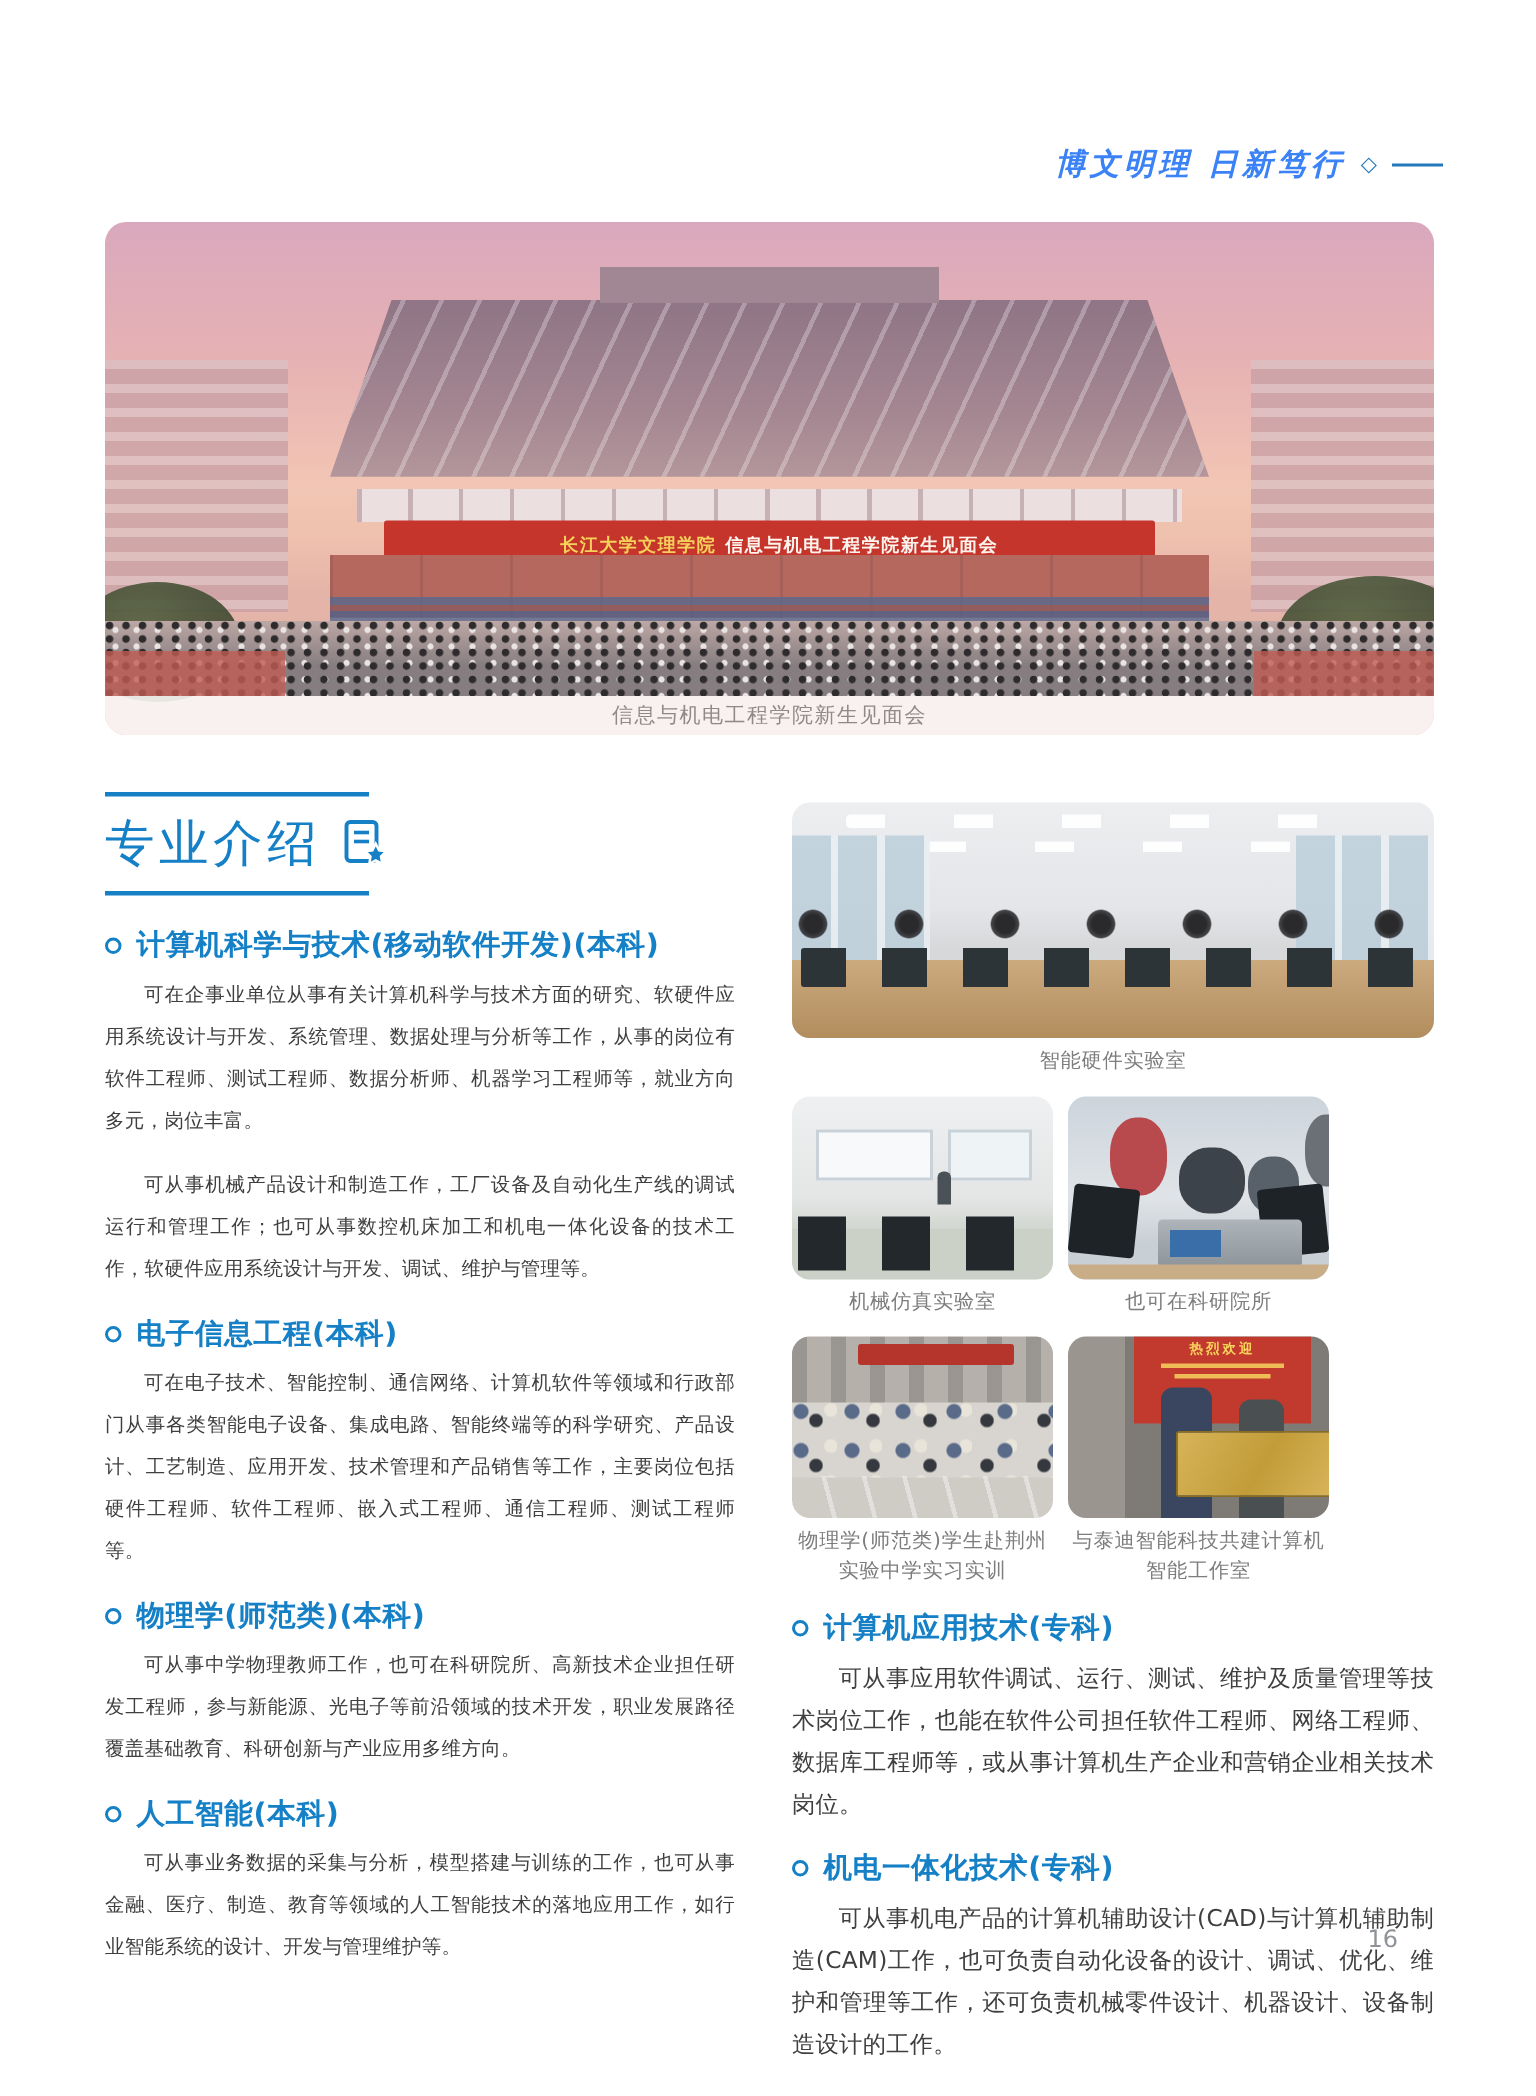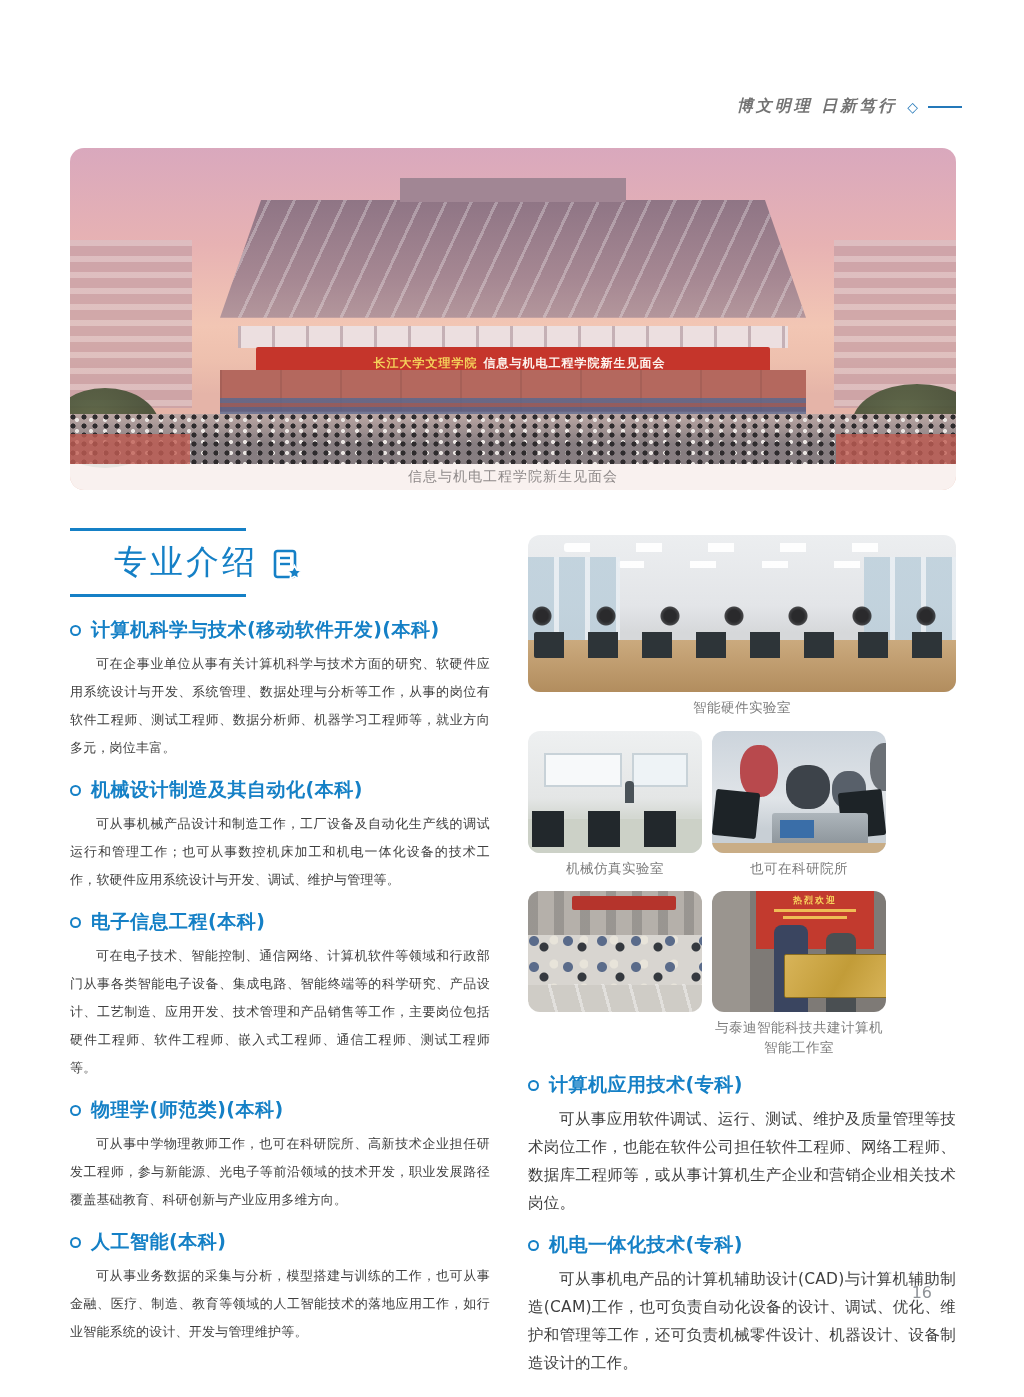--- a/index.html
+++ b/index.html
@@ -3,21 +3,21 @@
 <meta charset="utf-8">
 <style>
   * { margin:0; padding:0; box-sizing:border-box; }
   html,body { background:#ffffff; }
   body { font-family:"DejaVu Sans","Liberation Sans",sans-serif; }
   .page { position:relative; width:1024px; height:1397px; background:#ffffff; overflow:hidden; }
 
   
   .motto-row { position:absolute; top:96px; left:520px; right:62px; display:flex; align-items:center; justify-content:flex-end; gap:10px; }
   .motto-text { font-family:"DejaVu Serif","Liberation Serif",serif; font-style:italic; font-weight:bold;
-                color:#737373; font-size:16px; letter-spacing:3px; white-space:nowrap; }
+                color:#3b82f6; font-size:20px; letter-spacing:3px; white-space:nowrap; }
   .motto-diamond { color:#2478b9; font-size:14px; line-height:1; }
   .motto-line { width:34px; height:2px; background:#2478b9; }
 
   
   .hero { position:absolute; left:70px; top:148px; width:886px; height:342px; border-radius:14px; overflow:hidden;
           background:linear-gradient(180deg,#d9a8bd 0%,#e7b2b3 28%,#f2c6b4 52%,#eec0ae 62%,#e5b4a8 72%); }
   .hero .bldg { position:absolute; top:92px; width:122px; height:168px; background:#c79fa6; opacity:.75;
           background-image:repeating-linear-gradient(180deg,rgba(255,255,255,.35) 0 6px,transparent 6px 16px); }
   .hero .bldg.left { left:0; } .hero .bldg.right { right:0; }
   .hero .tree { position:absolute; width:110px; height:80px; border-radius:50%; background:radial-gradient(circle at 40% 40%,#53603f,#39422c); opacity:.9; }
@@ -48,21 +48,21 @@
   .hero .track { position:absolute; bottom:26px; width:120px; height:30px; background:#c05c52; opacity:.8; }
   .hero .track.l { left:0; } .hero .track.r { right:0; }
   .hero-caption-bar { position:absolute; left:0; right:0; bottom:0; height:26px; background:rgba(252,249,248,.88);
           display:flex; align-items:center; justify-content:center; }
   .hero-caption-bar span { color:#8f8a8a; font-size:14px; letter-spacing:1px; }
 
   
   .left-col { position:absolute; left:70px; top:528px; width:420px; }
   .sec-header { margin-bottom:20px; }
   .sec-header .rule { width:176px; height:3px; background:#1580c6; }
-  .sec-header .title-row { display:flex; align-items:flex-end; gap:12px; padding:9px 0;margin-left:44px; }
+  .sec-header .title-row { display:flex; align-items:center; gap:12px; padding:9px 0; }
   .sec-header .title { color:#1580c6; font-size:33px; letter-spacing:3px; font-weight:500; }
   .prog { margin-bottom:15px; }
   .prog-title { display:flex; align-items:center; gap:10px; }
   .prog-title .ring { width:11px; height:11px; border:2.5px solid #1580c6; border-radius:50%; flex:none; }
   .prog-title .txt { color:#1580c6; font-size:19px; font-weight:bold; letter-spacing:.5px; }
   .prog-body { margin-top:7px; text-indent:2em; text-align:justify; font-size:13px; line-height:28px; color:#3f3f3f; letter-spacing:.2px; }
 
   
   .right-col { position:absolute; left:528px; top:535px; width:428px; }
   .photo { position:relative; border-radius:12px; overflow:hidden; background:#dfe0e2; }
@@ -190,24 +190,20 @@
 
     <div class="prog">
       <div class="prog-title">
         <span class="ring"></span>
         <span class="txt">计算机科学与技术(移动软件开发)(本科)</span>
       </div>
       <p class="prog-body">可在企事业单位从事有关计算机科学与技术方面的研究、软硬件应用系统设计与开发、系统管理、数据处理与分析等工作，从事的岗位有软件工程师、测试工程师、数据分析师、机器学习工程师等，就业方向多元，岗位丰富。</p>
     </div>
 
     <div class="prog">
-      <div class="prog-title">
-        <span class="ring"></span>
-        <span class="txt">机械设计制造及其自动化(本科)</span>
-      </div>
       <p class="prog-body">可从事机械产品设计和制造工作，工厂设备及自动化生产线的调试运行和管理工作；也可从事数控机床加工和机电一体化设备的技术工作，软硬件应用系统设计与开发、调试、维护与管理等。</p>
     </div>
 
     <div class="prog">
       <div class="prog-title">
         <span class="ring"></span>
         <span class="txt">电子信息工程(本科)</span>
       </div>
       <p class="prog-body">可在电子技术、智能控制、通信网络、计算机软件等领域和行政部门从事各类智能电子设备、集成电路、智能终端等的科学研究、产品设计、工艺制造、应用开发、技术管理和产品销售等工作，主要岗位包括硬件工程师、软件工程师、嵌入式工程师、通信工程师、测试工程师等。</p>
     </div>
@@ -272,20 +268,21 @@
     </div>
 
     <div class="photo-row">
       <div class="photo-cell">
         <div class="photo p4">
           <div class="building"></div>
           <div class="sign"></div>
           <div class="crowd"></div>
           <div class="pave"></div>
         </div>
+        <div class="caption">物理学(师范类)学生赴荆州实验中学实习实训</div>
       </div>
       <div class="photo-cell">
         <div class="photo p5">
           <div class="screen">
             <span class="t">热烈欢迎</span>
             <span class="l1"></span>
             <span class="l2"></span>
           </div>
           <div class="fig f1"></div>
           <div class="fig f2"></div>

